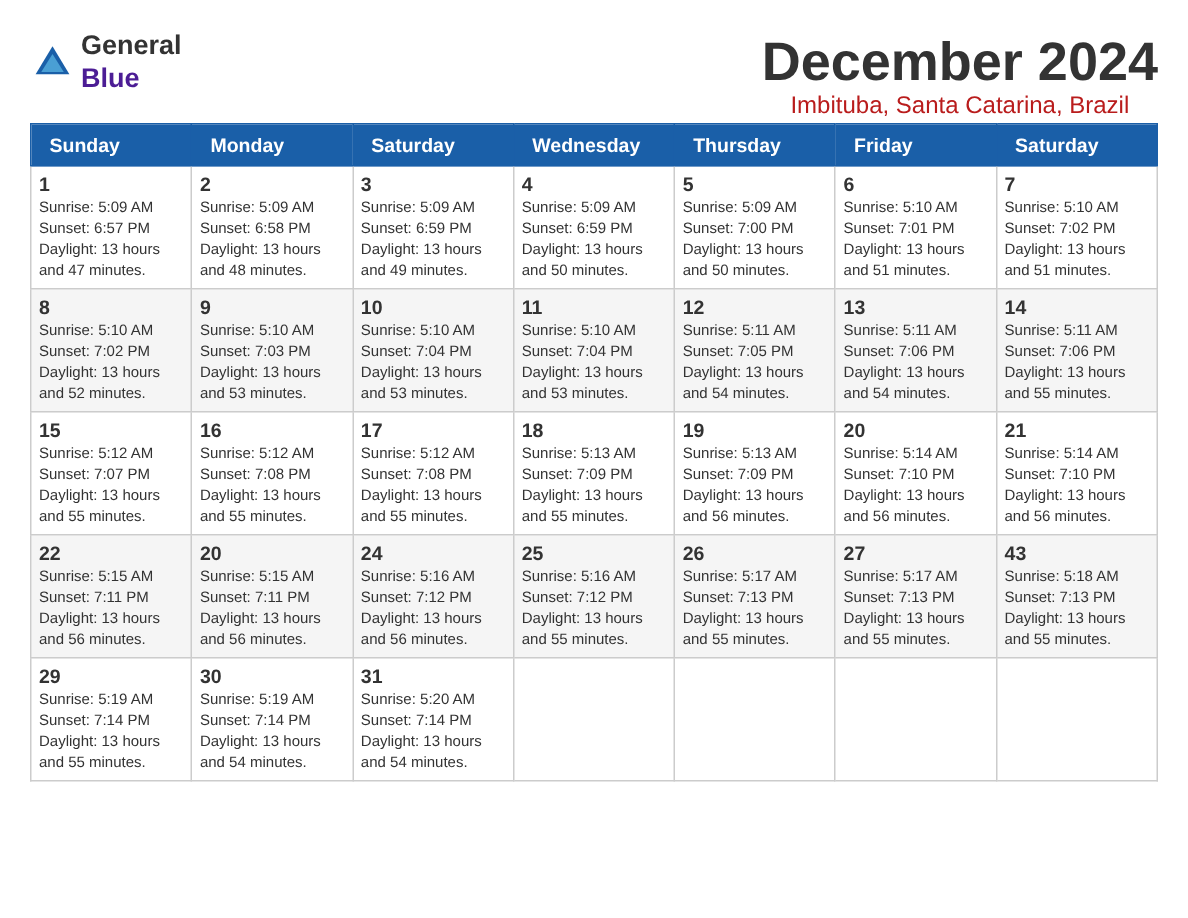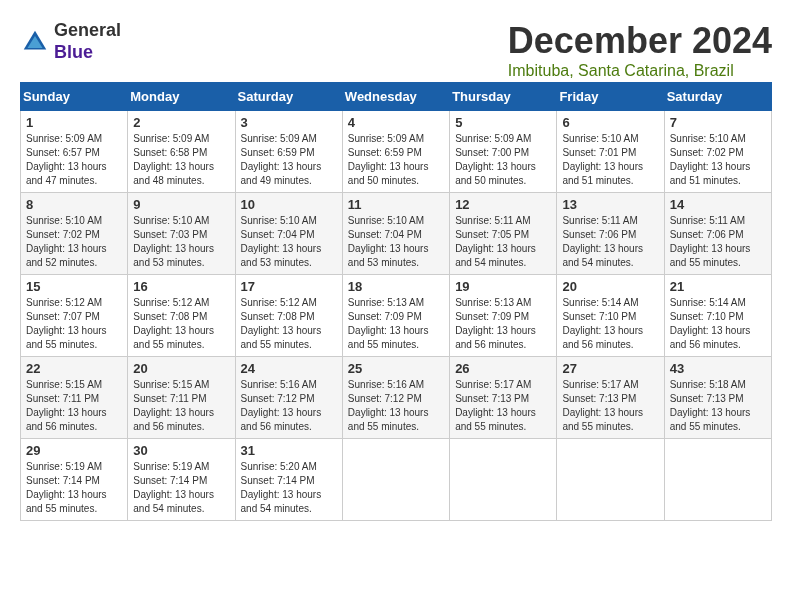--- a/index.html
+++ b/index.html
@@ -26,40 +26,40 @@
       line-height: 1.2;
     }
     .logo-general { color: #333; }
     .logo-blue { color: #4c1d95; }
     .logo-icon {
       width: 30px;
       height: 30px;
       margin-right: 4px;
     }
     .title-area {
-      text-align: left;
+      text-align: center;
     }
     .month-title {
       font-size: 36px;
       font-weight: bold;
       color: #333;
     }
     .location {
       font-size: 16px;
-      color: #4d7c0f;
+      color: #b91c1c;
     }
     .calendar {
       width: 100%;
       border-collapse: collapse;
       border: 1px solid #ccc;
     }
     .calendar th {
       background-color: #1a5fa8;
       color: #fff;
-      padding: 6px 2px;
+      padding: 6px 12px;
       font-size: 13px;
       font-weight: bold;
       border: 1px solid #1a5fa8;
       text-align: left;
     }
     .calendar td {
       border: 1px solid #ccc;
       padding: 4px 5px;
       vertical-align: top;
       font-size: 10.5px;

